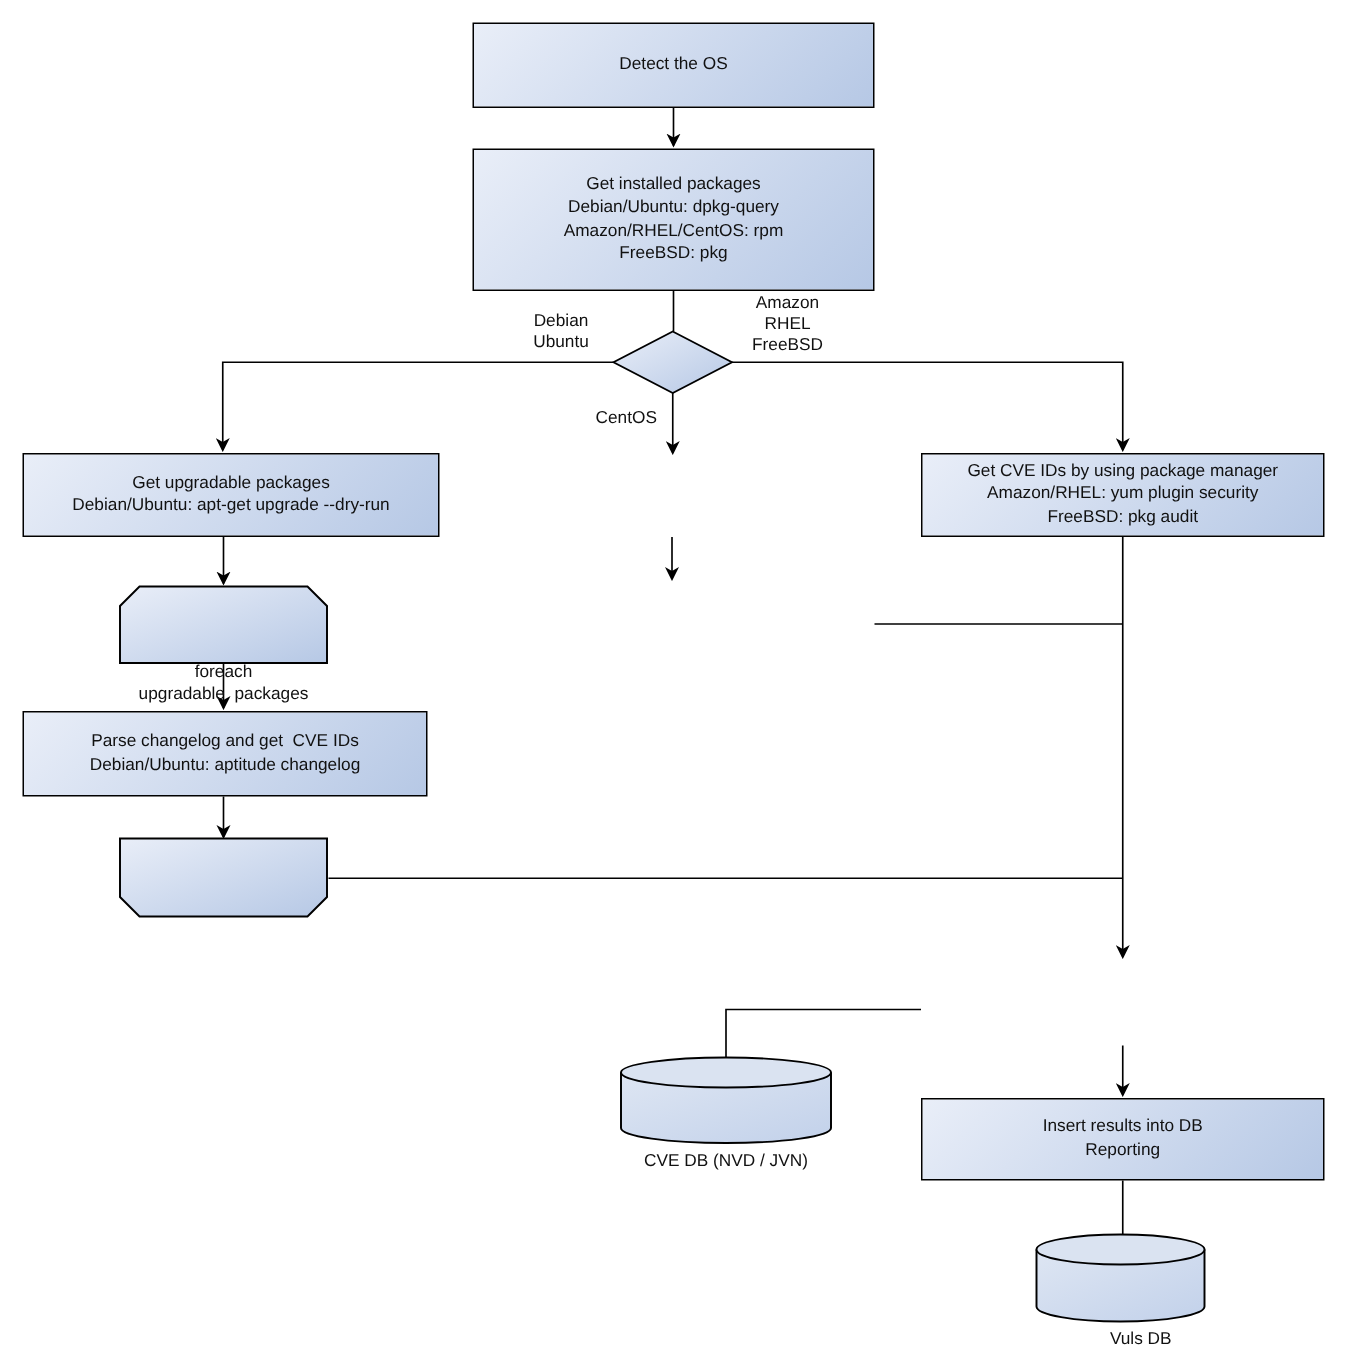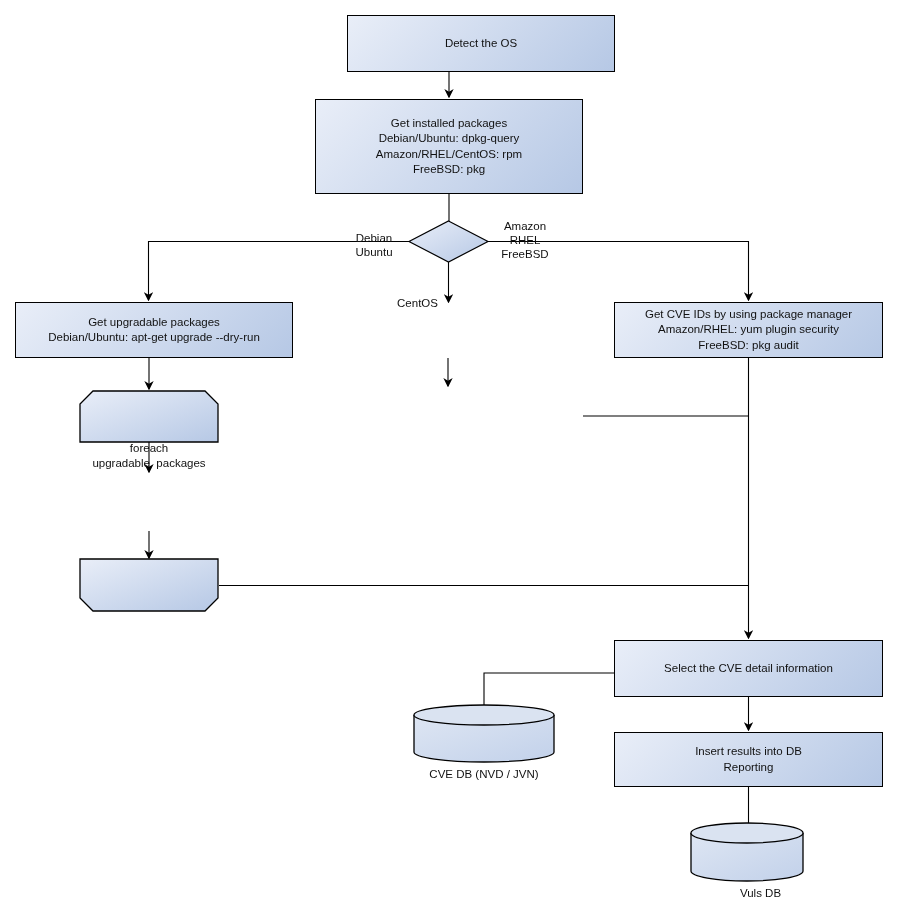--- a/index.html
+++ b/index.html
@@ -13,21 +13,21 @@
     position:absolute;box-sizing:border-box;
     display:flex;align-items:center;justify-content:center;
     text-align:center;font-size:11.5px;line-height:15.5px;color:#111;
   }
   .node{
     background:linear-gradient(135deg,#e9eef8 0%,#b6c8e5 100%);
     border:1.5px solid #000;
     padding:2px;
   }
   .node span,.lbl span{white-space:pre-wrap;}
-  .lbl-edge{line-height:14px;margin-top:24px;}
+  .lbl-edge{line-height:14px;}
   .lbl-shape{line-height:15px;margin-top:39px;}
   line,polyline,path,polygon,ellipse{shape-rendering:geometricPrecision;}
 </style>
 </head>
 <body>
 
 <div class="canvas">
 
   <svg class="wires" width="898" height="902" viewBox="0 0 898 902">
     <defs>
@@ -72,48 +72,49 @@
       <path d="M414,715 L414,752 A70,10 0 0 0 554,752 L554,715" fill="url(#cylFill)" stroke="#000" stroke-width="1.3"></path>
       <ellipse cx="484" cy="715" rx="70" ry="10" fill="#dae3f1" stroke="#000" stroke-width="1.3"></ellipse>
     </g>
 
     <g>
       <path d="M691,833 L691,871 A56,10 0 0 0 803,871 L803,833" fill="url(#cylFill)" stroke="#000" stroke-width="1.3"></path>
       <ellipse cx="747" cy="833" rx="56" ry="10" fill="#dae3f1" stroke="#000" stroke-width="1.3"></ellipse>
     </g>
   </svg>
 
-  <div class="node" style="left:315px;top:15px;width:268px;height:57px;margin-left:32px;">
+  <div class="node" style="left:315px;top:15px;width:268px;height:57px;">
     <span>Detect the OS</span>
   </div>
 
   <div class="node" style="left:315px;top:99px;width:268px;height:95px;">
     <span>Get installed packages
 Debian/Ubuntu: dpkg-query
 Amazon/RHEL/CentOS: rpm
 FreeBSD: pkg</span>
   </div>
 
   <div class="node" style="left:15px;top:302px;width:278px;height:56px;">
     <span>Get upgradable packages
 Debian/Ubuntu: apt-get upgrade --dry-run</span>
   </div>
 
+  <div class="node" style="left:15px;top:474px;width:270px;height:57px;">
+    <span>Parse changelog and get  CVE IDs
+Debian/Ubuntu: aptitude changelog</span>
+  </div>
 
 
 
   <div class="node" style="left:614px;top:302px;width:269px;height:56px;">
     <span>Get CVE IDs by using package manager
 Amazon/RHEL: yum plugin security
 FreeBSD: pkg audit</span>
   </div>
 
-  <div class="node" style="left:614px;top:640px;width:269px;height:57px;">
-    <span>Select the CVE detail information</span>
-  </div>
 
   <div class="node" style="left:614px;top:732px;width:269px;height:55px;">
     <span>Insert results into DB
 Reporting</span>
   </div>
 
   <div class="lbl lbl-shape" style="left:80px;top:391px;width:138px;height:51px;">
     <span>foreach
 upgradable  packages</span>
   </div>

